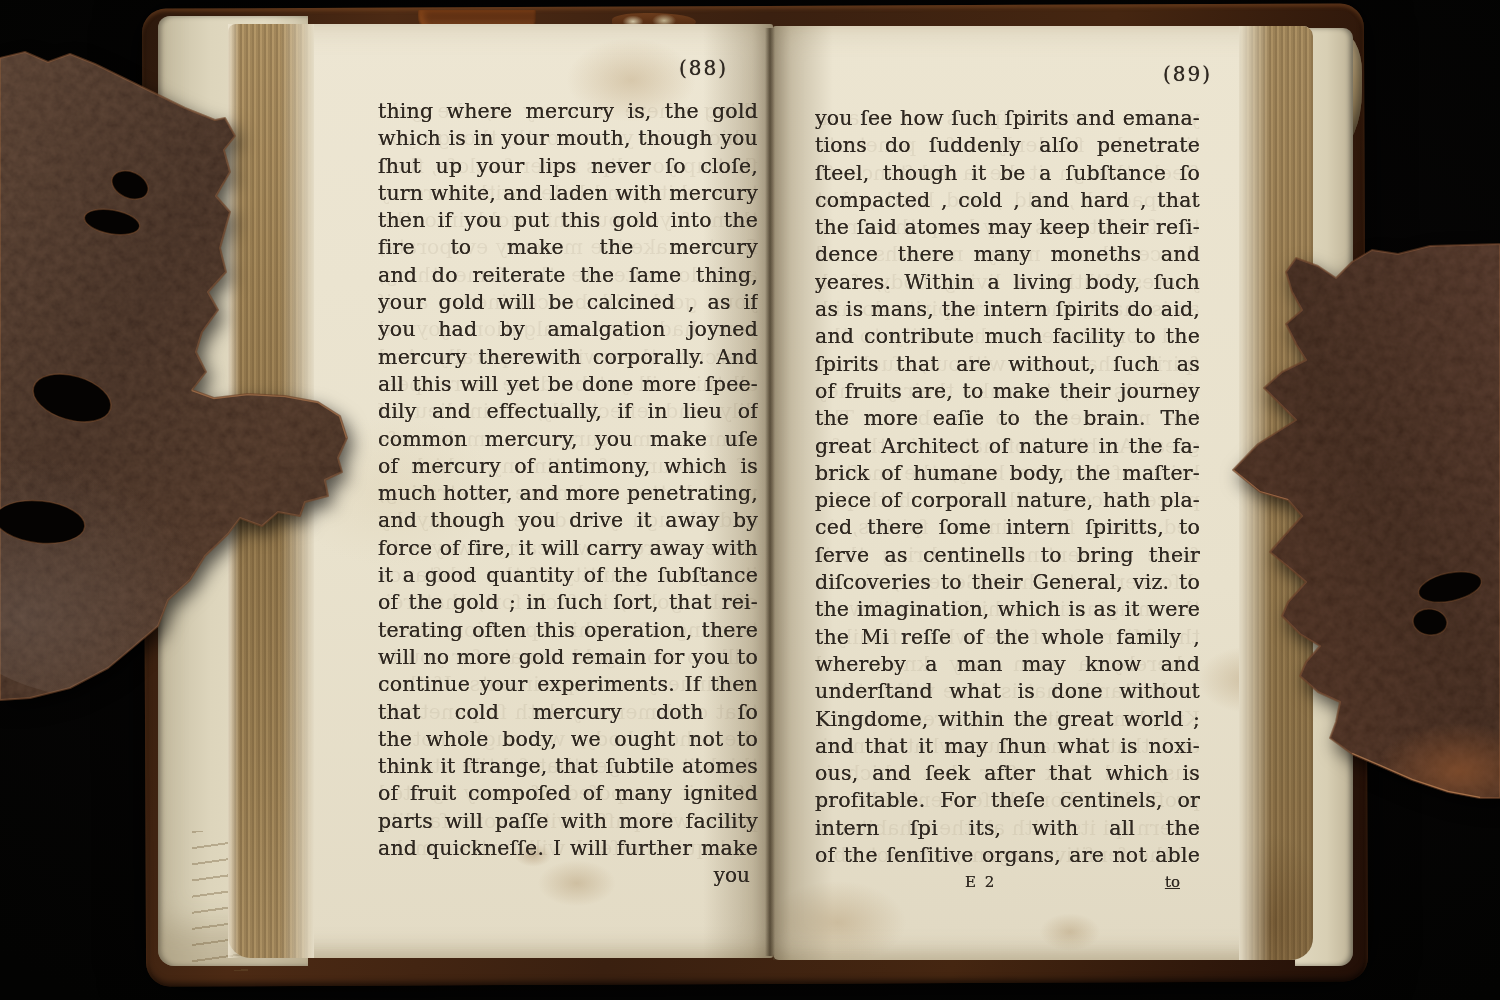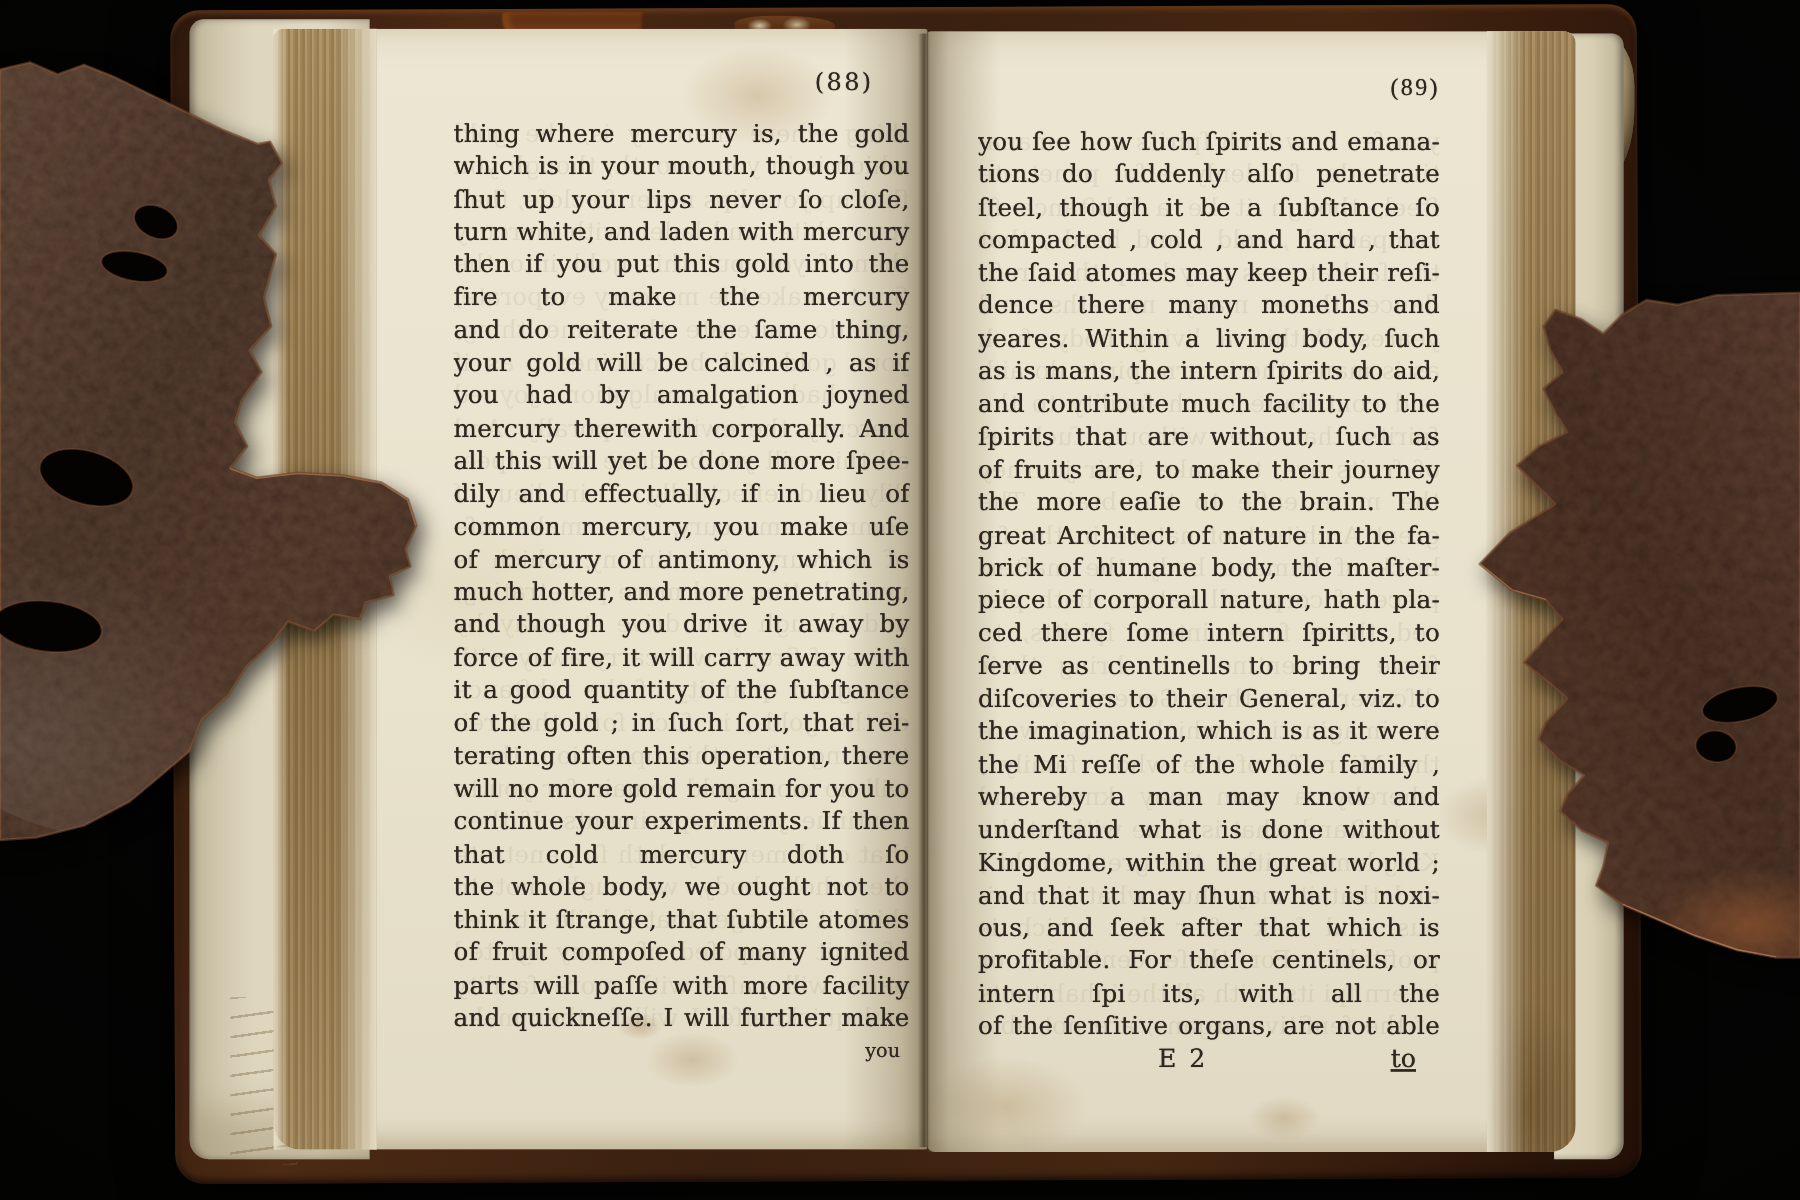--- a/index.html
+++ b/index.html
@@ -134,30 +134,30 @@
     position:absolute; color:#6b5a40; font-size:20.5px; line-height:27.3px;
     opacity:.085; filter:blur(.5px); transform:scaleX(-1);
   }
   .ghost-col .line { text-align:justify; }
 
   .page-number {
     position:absolute; color:#2e2720; font-size:20px; letter-spacing:2px;
     text-align:right; text-shadow:0 0 .7px rgba(46,39,32,.9);
   }
   .page-number.num-left  { left:120px; top:32px; width:380px; }
-  .page-number.num-right { left:42px;  top:36px; width:385px;font-family:Liberation Serif, serif; }
+  .page-number.num-right { left:54px;  top:36px; width:385px; }
 
   .catchline-left {
     position:absolute; left:150px; top:838px; width:380px; height:28px;
     text-align:right; padding-right:8px; box-sizing:border-box;
-    color:#2e2720; font-size:16px; line-height:27.3px; text-shadow:0 0 .6px rgba(46,39,32,.85);
+    color:#2e2720; font-size:20px; line-height:27.3px; text-shadow:0 0 .6px rgba(46,39,32,.85);
   }
   .footer-right {
     position:absolute; left:42px; top:843px; width:385px; height:30px;
-    color:#2e2720; font-size:21px; line-height:27.3px; text-shadow:0 0 .6px rgba(46,39,32,.85);
+    color:#2e2720; font-size:15px; line-height:27.3px; text-shadow:0 0 .6px rgba(46,39,32,.85);
   }
   .signature-mark { position:absolute; left:150px; top:0; letter-spacing:2px; }
   .catchword-right { position:absolute; right:20px; top:0;text-decoration:underline; }
 
   
   .clasp { position:absolute; filter:drop-shadow(5px 8px 9px rgba(0,0,0,.65)); }
   .clasp-left  { left:0px;    top:38px;  }
   .clasp-right { left:1225px; top:236px; }
 </style>
 </head>

